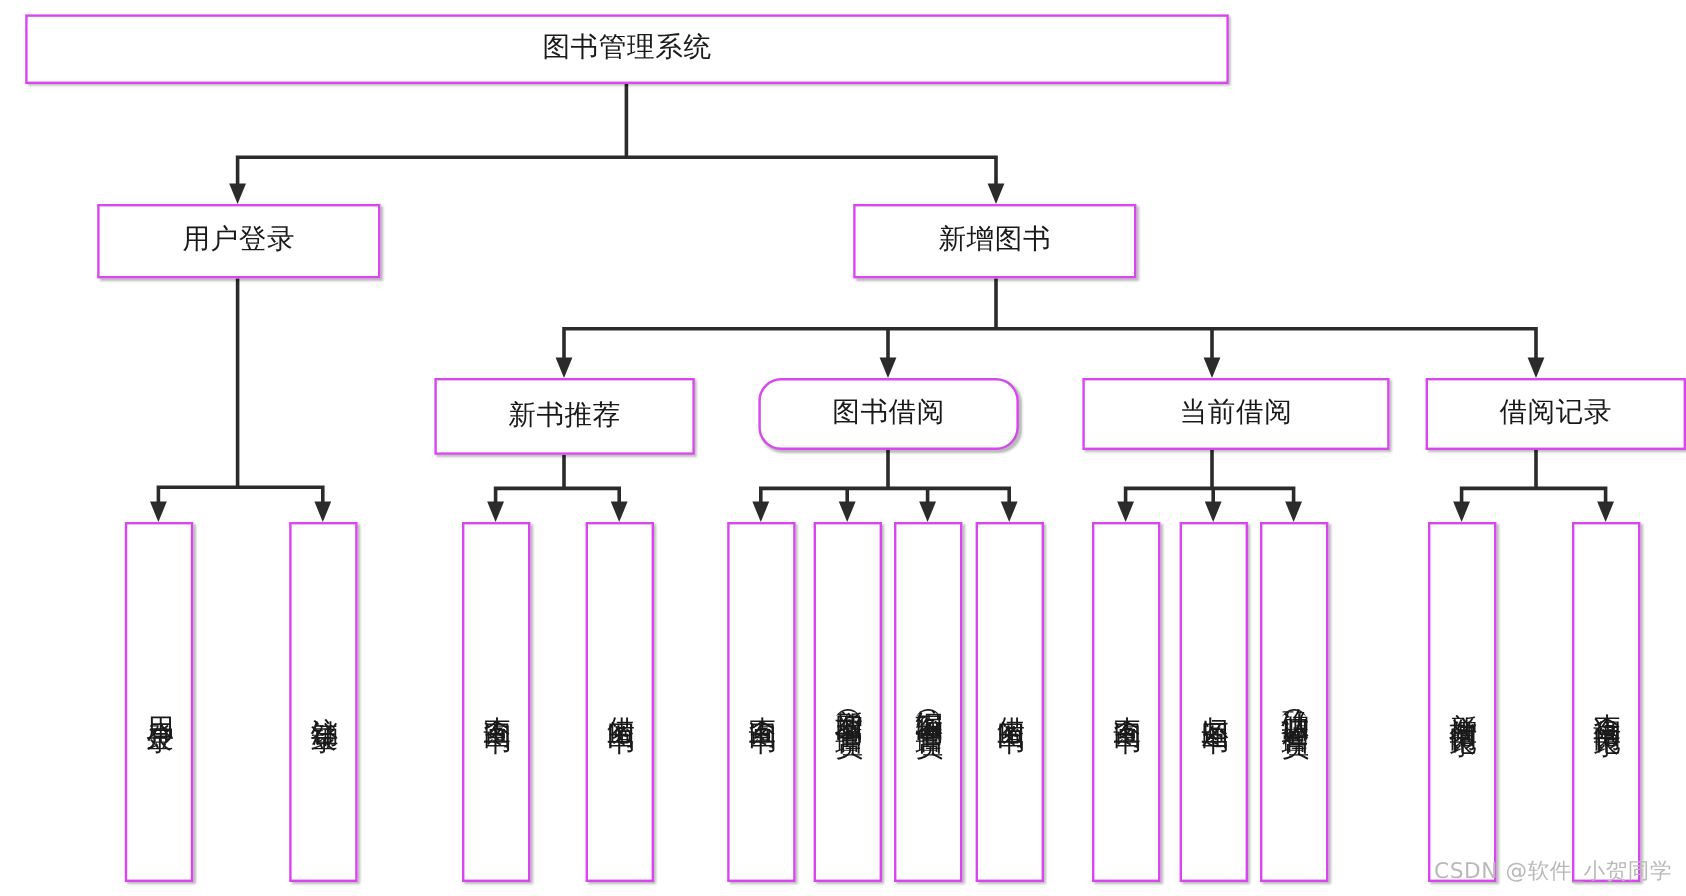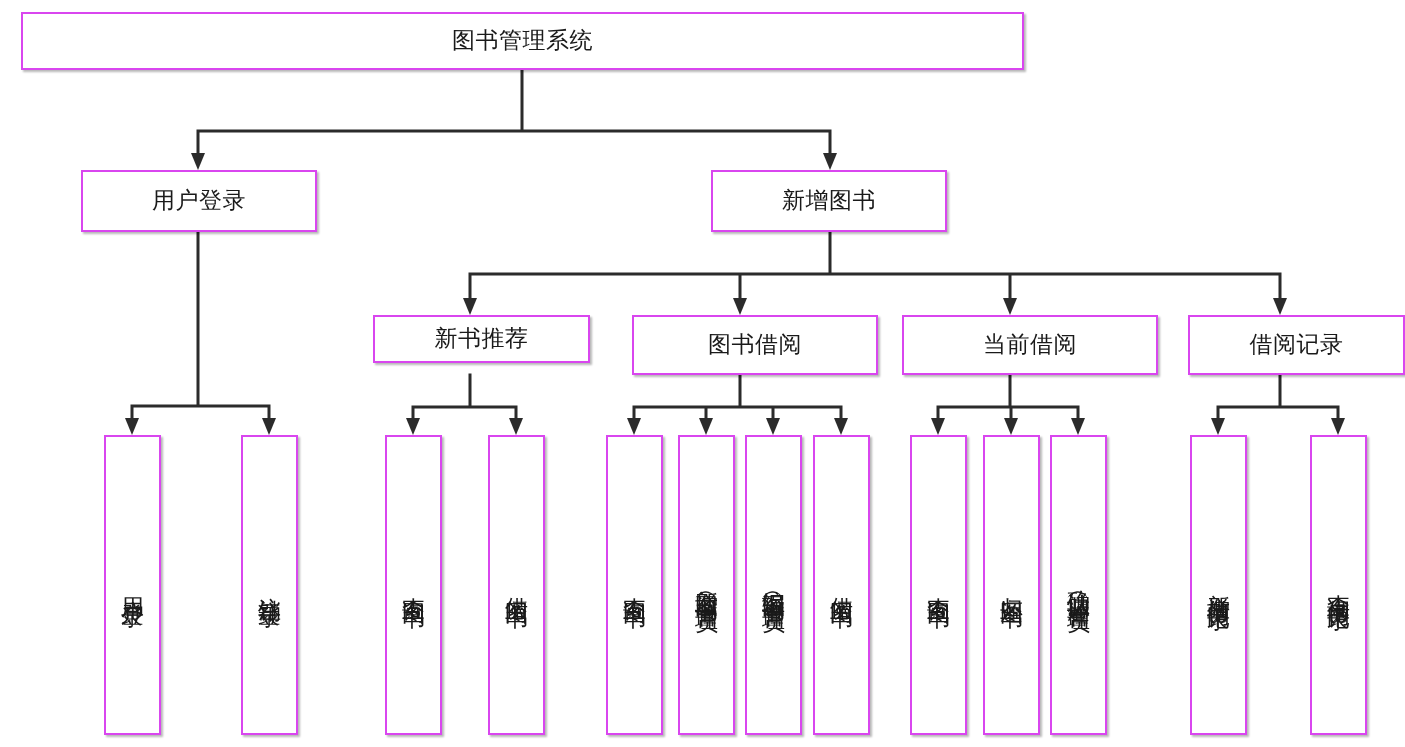--- a/index.html
+++ b/index.html
@@ -104,24 +104,24 @@
   <div id="nodes">
       <div class="node root horiz" style="left: 21px; top: 12px; width: 1003px; height: 58px;">
         <span class="label">图书管理系统</span>
       </div>
       <div class="node horiz" style="left: 81px; top: 170px; width: 236px; height: 62px;">
         <span class="label">用户登录</span>
       </div>
       <div class="node horiz" style="left: 711px; top: 170px; width: 236px; height: 62px;">
         <span class="label">新增图书</span>
       </div>
-      <div class="node horiz" style="left: 362px; top: 315px; width: 217px; height: 48px; margin-left: 11px;">
+      <div class="node horiz" style="left: 362px; top: 315px; width: 217px; height: 64px;">
         <span class="label">新书推荐</span>
       </div>
-      <div class="node horiz" style="left: 632px; top: 315px; width: 246px; height: 60px;">
+      <div class="node horiz" style="left: 632px; top: 315px; width: 217px; height: 60px; border-radius: 19px;">
         <span class="label">图书借阅</span>
       </div>
       <div class="node horiz" style="left: 902px; top: 315px; width: 256px; height: 60px;">
         <span class="label">当前借阅</span>
       </div>
       <div class="node horiz" style="left: 1172px; top: 315px; width: 217px; height: 60px; margin-left: 16px;">
         <span class="label">借阅记录</span>
       </div>
       <div class="node vert" style="left: 104px; top: 435px; width: 57px; height: 300px;">
         <span class="label">用户登录</span>
@@ -157,13 +157,14 @@
         <span class="label">确认归还（管理员）</span>
       </div>
       <div class="node vert" style="left: 1190px; top: 435px; width: 57px; height: 300px;">
         <span class="label">新增借阅记录</span>
       </div>
       <div class="node vert" style="left: 1310px; top: 435px; width: 57px; height: 300px;">
         <span class="label">查询借阅记录</span>
       </div>
     </div>
 
+  <div class="watermark" style="left: 1195px; top: 714px;">CSDN @软件_小贺同学</div>
 </div>
 
 </body></html>

